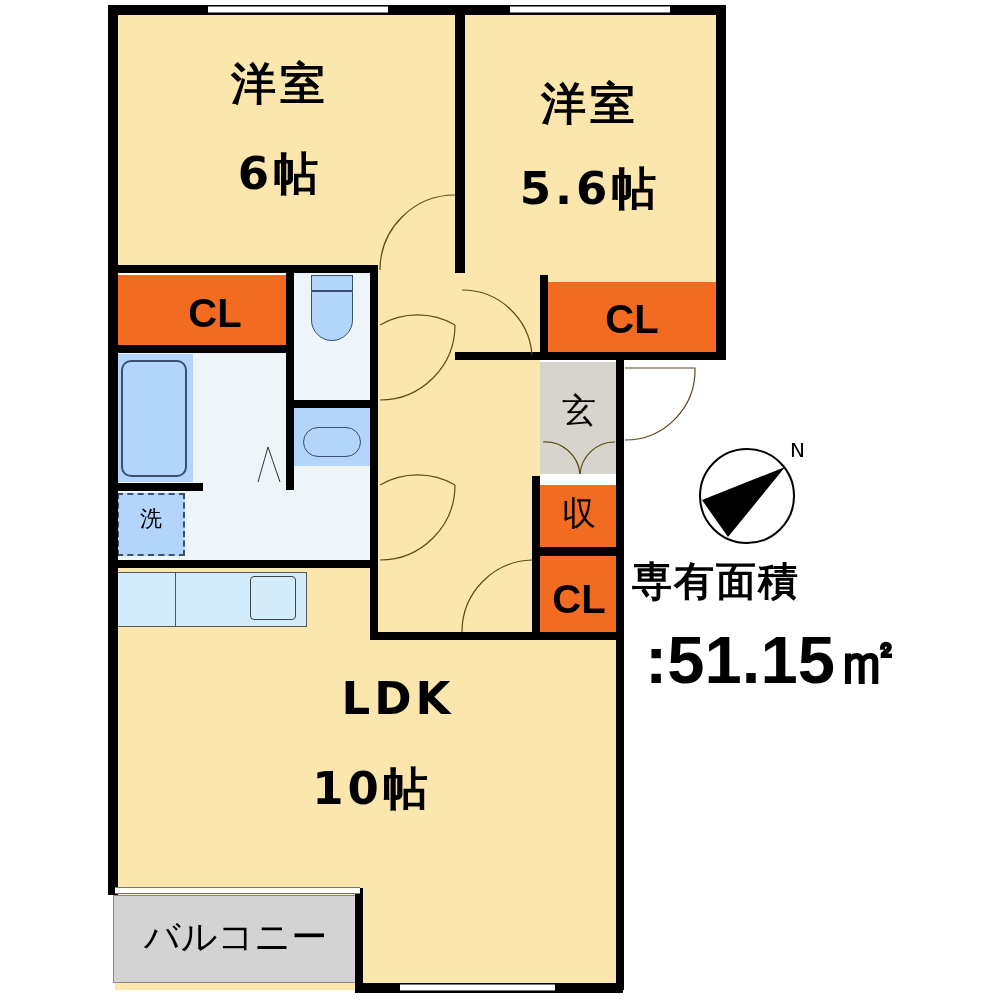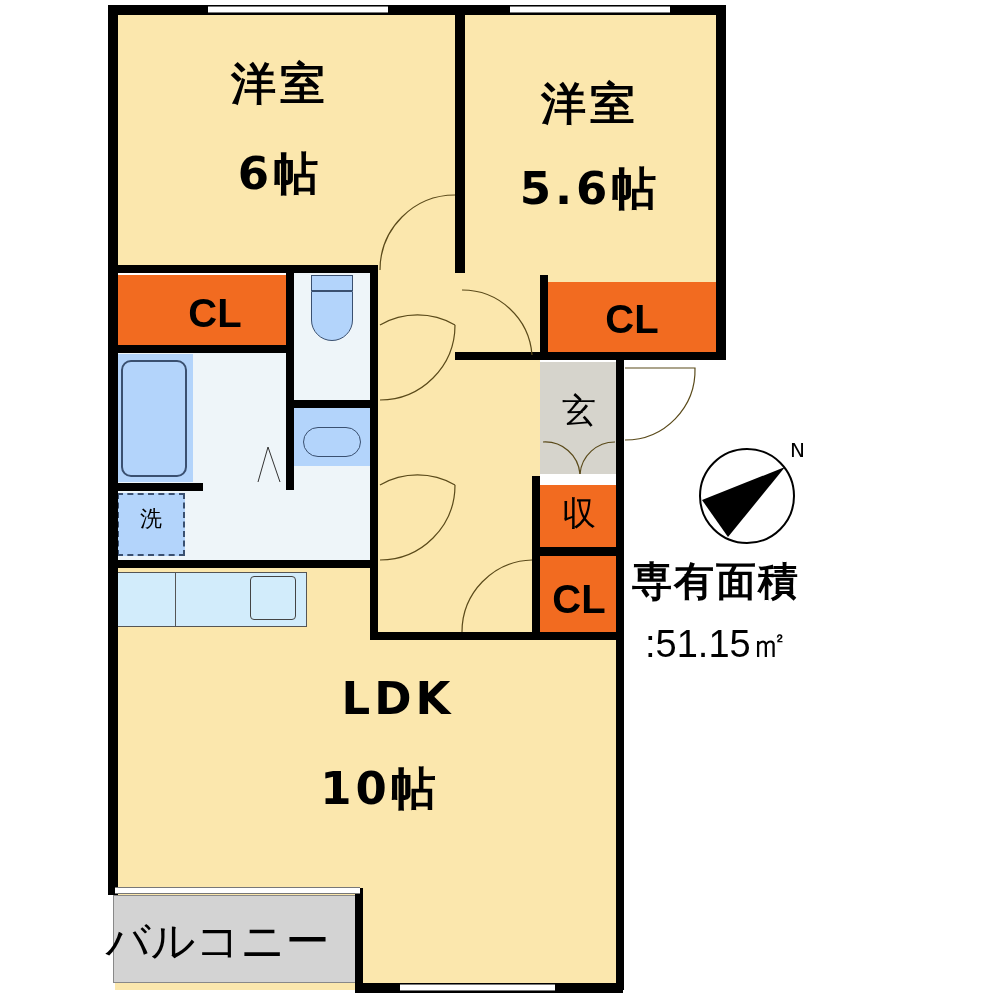--- a/index.html
+++ b/index.html
@@ -48,21 +48,21 @@
 <div class="abs closet" style="left:115px;top:275px;width:172px;height:70px;"></div>
 <div class="label cl" style="left:115px;top:292px;width:200px;">CL</div>
 <div class="abs closet" style="left:548px;top:282px;width:168px;height:70px;"></div>
 <div class="label cl" style="left:548px;top:298px;width:168px;">CL</div>
 <div class="abs closet" style="left:540px;top:485px;width:78px;height:62px;"></div>
 <div class="label small" style="left:540px;top:496px;width:78px;font-weight:normal;">収</div>
 <div class="abs closet" style="left:540px;top:556px;width:78px;height:78px;"></div>
 <div class="label cl" style="left:540px;top:578px;width:78px;">CL</div>
 
 <div class="abs balcony" style="left:113px;top:895px;width:245px;height:88px;"></div>
-<div class="label" style="left:95px;top:918px;width:245px;font-size:44px;font-weight:normal;">バルコニー</div>
+<div class="label" style="left:113px;top:918px;width:245px;font-size:36px;font-weight:normal;">バルコニー</div>
 
 <div class="abs wall" style="left:108px;top:5px;width:355px;height:10px;"></div>
 <div class="abs wall" style="left:455px;top:5px;width:270px;height:10px;"></div>
 <div class="abs wall" style="left:108px;top:5px;width:10px;height:890px;"></div>
 <div class="abs wall" style="left:455px;top:5px;width:10px;height:268px;"></div>
 <div class="abs wall" style="left:716px;top:5px;width:10px;height:355px;"></div>
 <div class="abs wall" style="left:108px;top:265px;width:185px;height:8px;"></div>
 <div class="abs wall" style="left:108px;top:345px;width:185px;height:8px;"></div>
 <div class="abs wall" style="left:286px;top:265px;width:8px;height:225px;"></div>
 <div class="abs wall" style="left:370px;top:265px;width:8px;height:375px;"></div>
@@ -104,18 +104,18 @@
     <circle cx="747" cy="496" r="47" fill="#fff" stroke="#000" stroke-width="2"></circle>
     <path d="M785 467 L702 500 L728 537 Z" fill="#000"></path>
   </g>
 </svg>
 
 <div class="label big" style="left:150px;top:60px;width:260px;">洋室</div>
 <div class="label big" style="left:150px;top:150px;width:260px;">6帖</div>
 <div class="label big" style="left:470px;top:80px;width:240px;">洋室</div>
 <div class="label big" style="left:465px;top:165px;width:250px;">5.6帖</div>
 <div class="label big" style="left:248px;top:675px;width:300px;">LDK</div>
-<div class="label big" style="left:230px;top:765px;width:300px;">10帖</div>
+<div class="label big" style="left:222px;top:765px;width:300px;">10帖</div>
 <div class="label small" style="left:540px;top:393px;width:78px;font-weight:normal;">玄</div>
 
 <div class="label" style="left:790px;top:440px;font-size:20px;font-weight:normal;">N</div>
 <div class="label" style="left:632px;top:560px;font-size:40px;letter-spacing:2px;">専有面積</div>
-<div class="label" style="left:645px;top:625px;font-size:38px;font-family:'Liberation Sans',sans-serif;font-weight:normal;">:51.15㎡</div>
+<div class="label" style="left:645px;top:625px;font-size:67px;font-family:'Liberation Sans',sans-serif;font-weight:bold;">:51.15㎡</div>
 
 </body></html>

